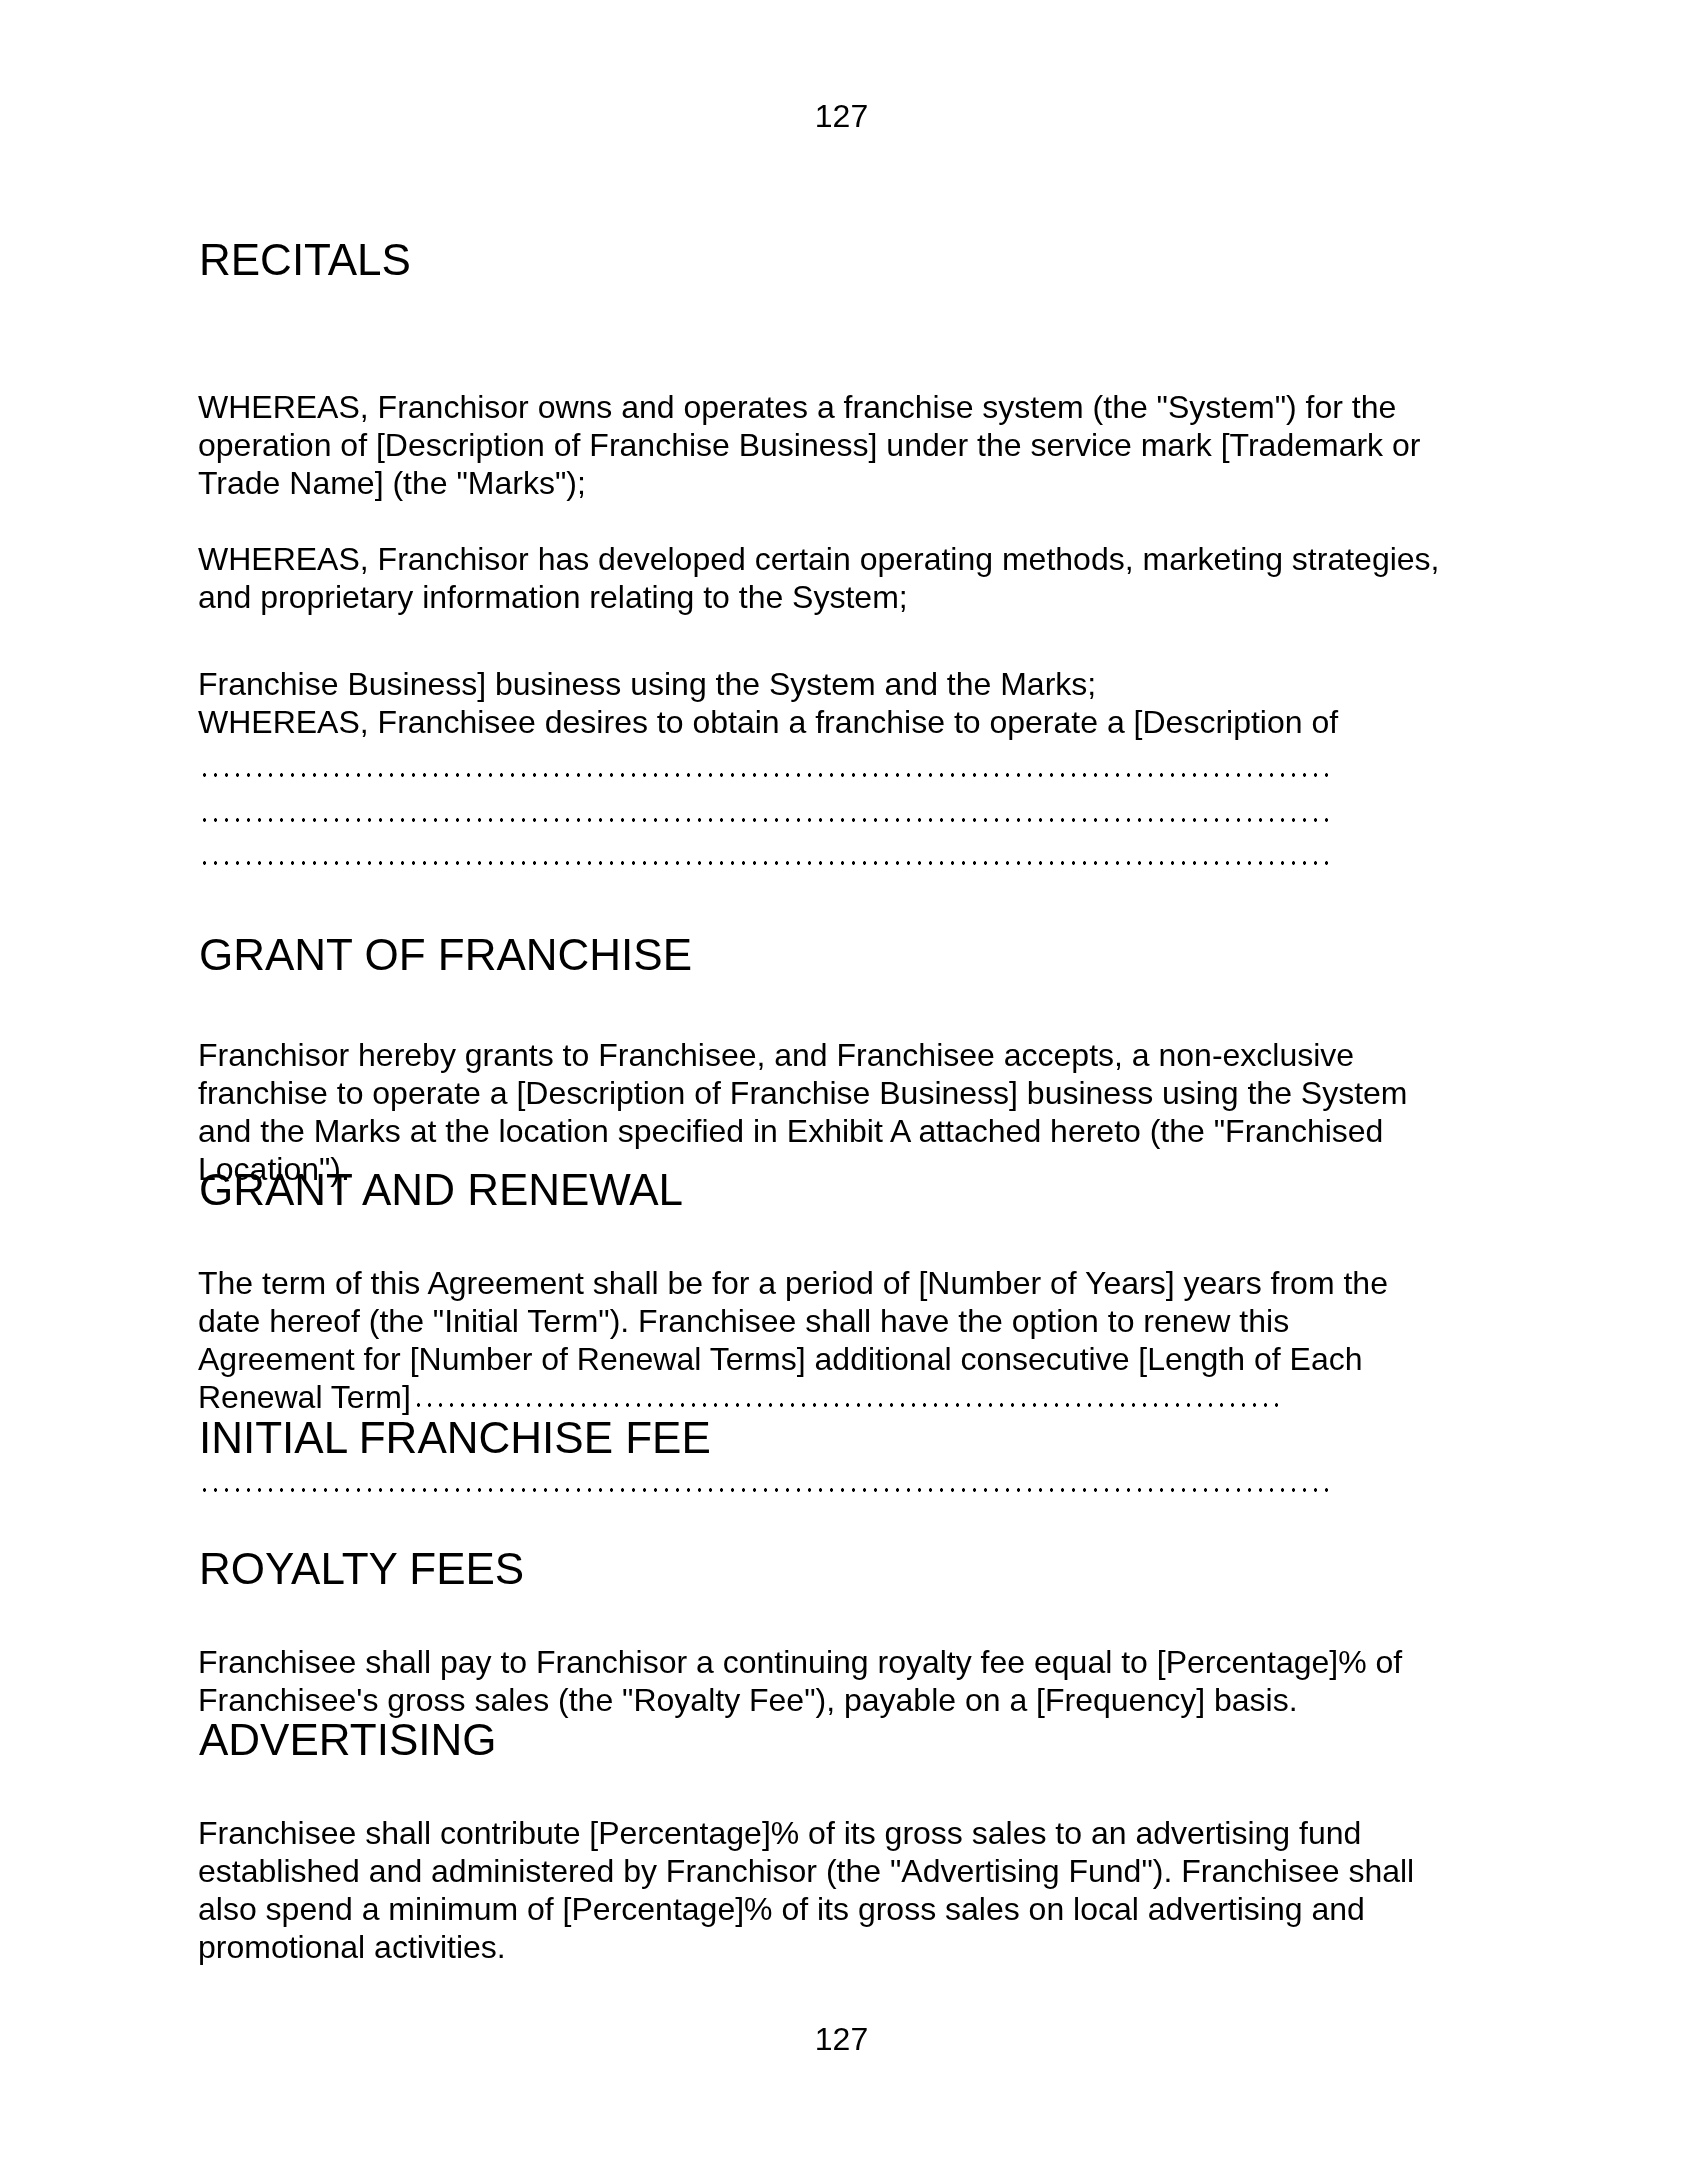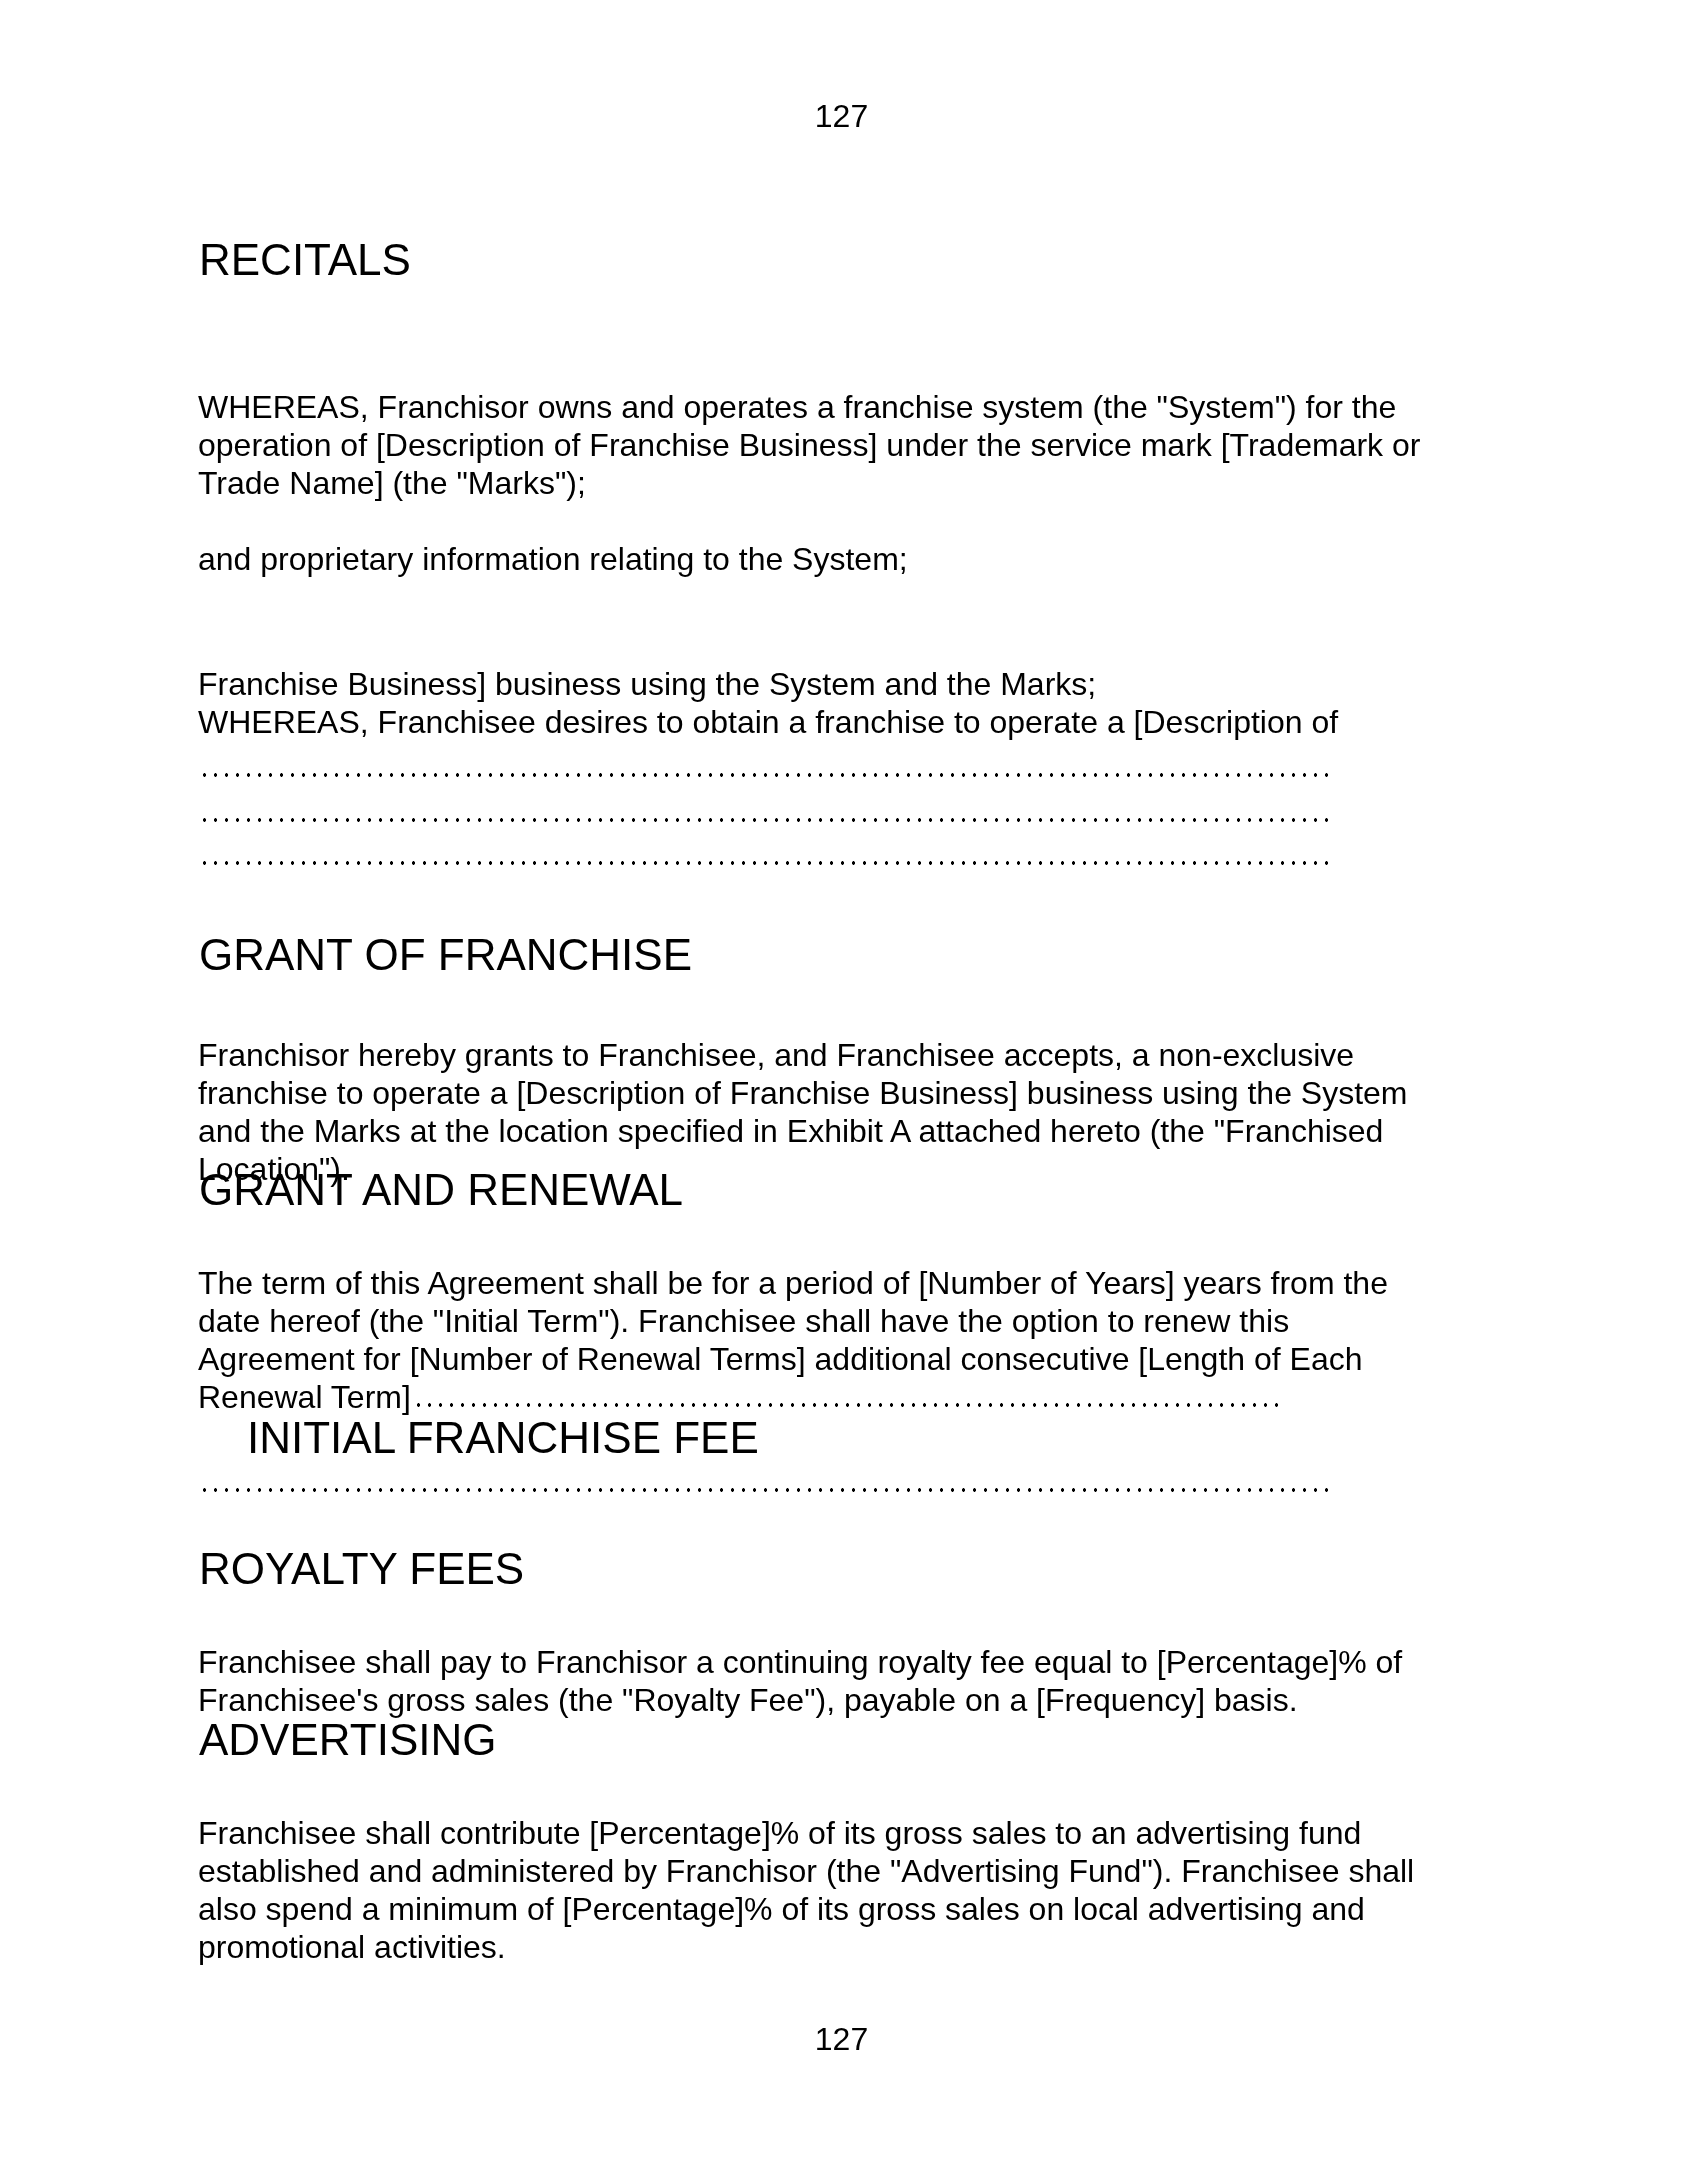--- a/index.html
+++ b/index.html
@@ -25,20 +25,21 @@
 
 <div class="heading" style="top:241px;">RECITALS</div>
 
 <div class="block" style="top:340px;">
   <span class="line">WHEREAS, Franchisor owns and operates a franchise system (the "System") for the</span>
   <span class="line">operation of [Description of Franchise Business] under the service mark [Trademark or</span>
   <span class="line">Trade Name] (the "Marks");</span>
 </div>
 
 <div class="block" style="top:492px;">
+  <span class="line">WHEREAS, Franchisor has developed certain operating methods, marketing strategies,</span>
   <span class="line">and proprietary information relating to the System;</span>
 </div>
 
 <div class="block" style="top:617px;">
   <span class="line">Franchise Business] business using the System and the Marks;</span>
   <span class="line">WHEREAS, Franchisee desires to obtain a franchise to operate a [Description of</span>
 </div>
 
 <div class="dots" style="top:773px;">
     <span></span>
@@ -59,21 +60,21 @@
 </div>
 
 <div class="heading" style="top:1171px;">GRANT AND RENEWAL</div>
 <div class="block" style="top:1216px;">
   <span class="line">The term of this Agreement shall be for a period of [Number of Years] years from the</span>
   <span class="line">date hereof (the "Initial Term"). Franchisee shall have the option to renew this</span>
   <span class="line">Agreement for [Number of Renewal Terms] additional consecutive [Length of Each</span>
   <span class="line"><span>Renewal Term]</span><span class="inline-dots" style="width:868px;"></span></span>
 </div>
 
-<div class="heading" style="top:1419px;margin-left:48px;">INITIAL FRANCHISE FEE</div>
+<div class="heading" style="top:1419px;">INITIAL FRANCHISE FEE</div>
 <div class="dots" style="top:1488px;">
     <span></span>
   </div>
 
 <div class="heading" style="top:1550px;">ROYALTY FEES</div>
 <div class="block" style="top:1595px;">
   <span class="line">Franchisee shall pay to Franchisor a continuing royalty fee equal to [Percentage]% of</span>
   <span class="line">Franchisee's gross sales (the "Royalty Fee"), payable on a [Frequency] basis.</span>
 </div>
 

